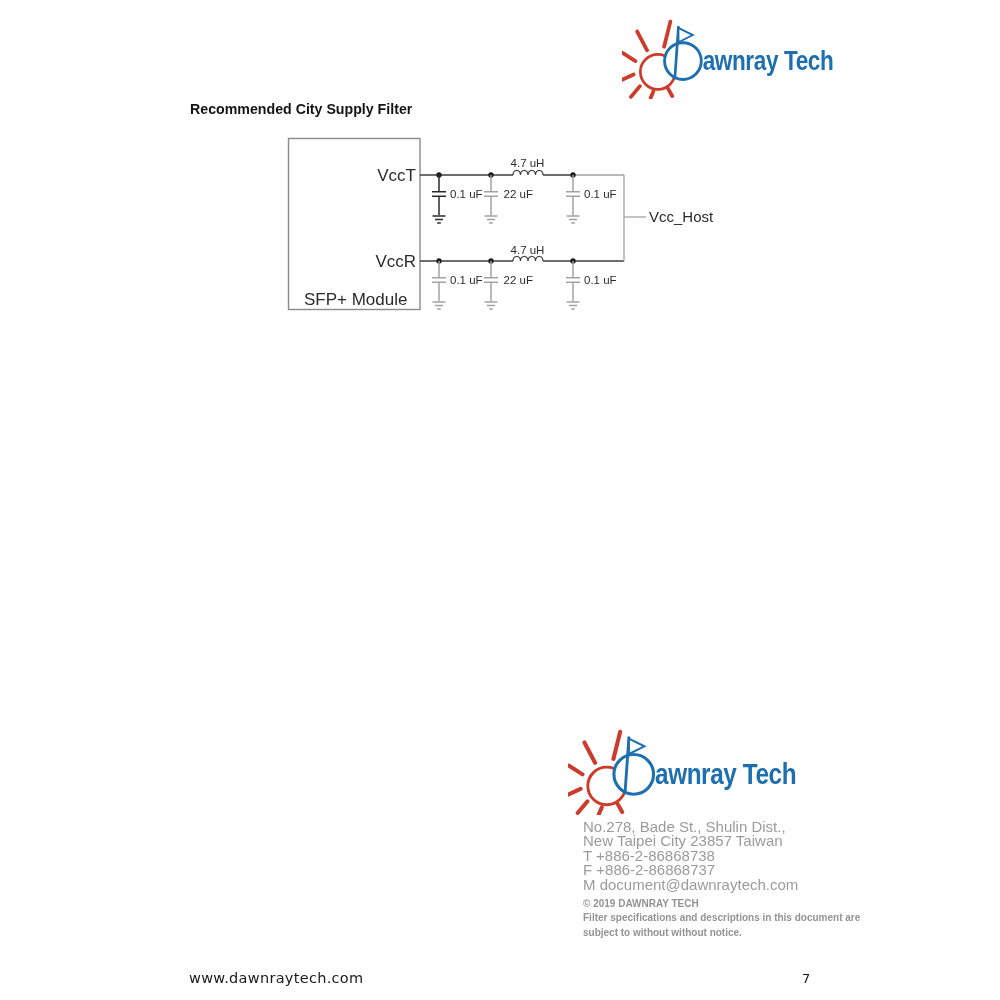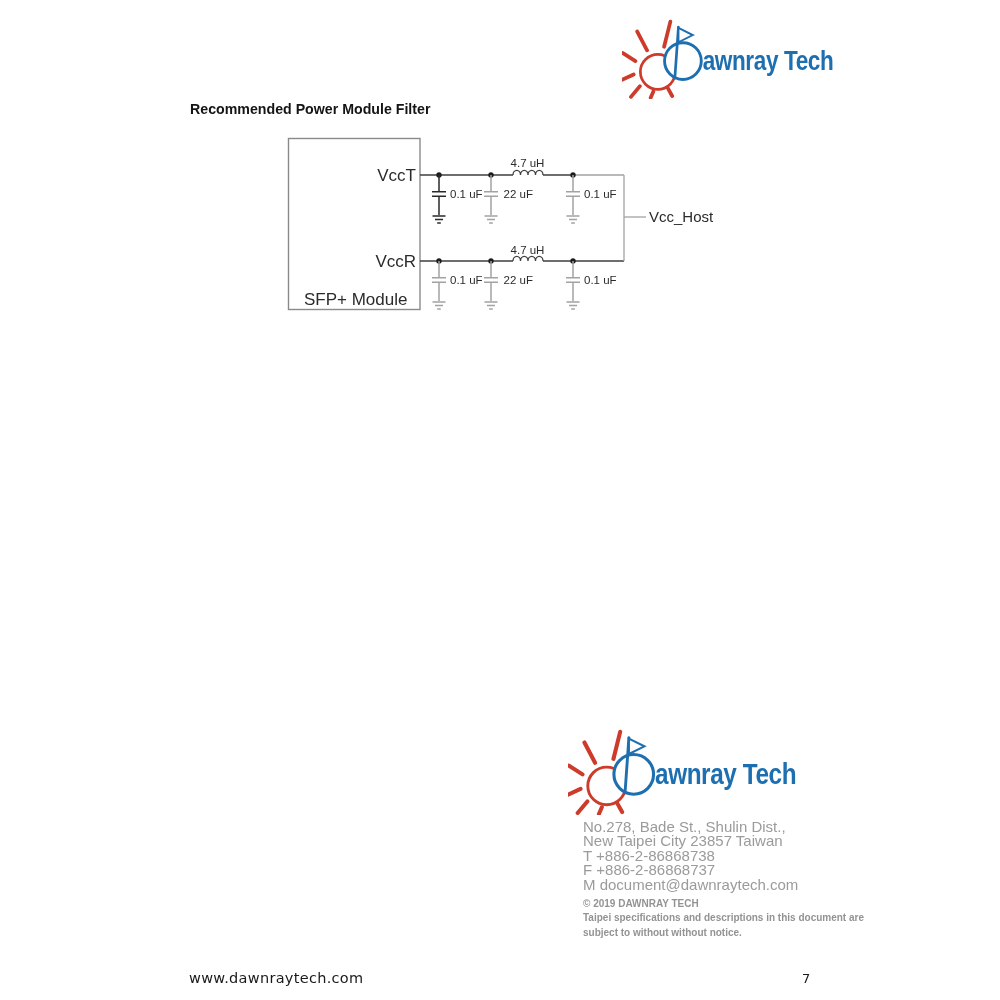--- a/index.html
+++ b/index.html
@@ -61,21 +61,21 @@
     </g>
     <g>
       <circle cx="68" cy="50" r="20.5" fill="#ffffff" stroke="#1d6fb0" stroke-width="3.2"></circle>
       <path d="M63,12 L59,69" stroke="#1d6fb0" stroke-width="3" stroke-linecap="round" fill="none"></path>
       <path d="M63,13 L79,21 L63,29 Z" fill="#ffffff" stroke="#1d6fb0" stroke-width="2.2"></path>
     </g>
     <text class="logo-text" x="90" y="59.5" font-size="30" fill="#1d6fb0" textLength="146" lengthAdjust="spacingAndGlyphs">awnray Tech</text>
   </svg>
 </div>
 
-<div class="abs doc-title">Recommended Power Module Filter</div>
+<div class="abs doc-title">Recommended City Supply Filter</div>
 
 <svg class="abs circuit" viewBox="280 130 440 190">
 
   <rect x="288.5" y="138.5" width="131.5" height="171" fill="#ffffff" stroke="#8a8a8a" stroke-width="1.4"></rect>
 
   <path d="M420,175 H513 M543,175 H573" stroke="#3f3f3f" stroke-width="1.4" fill="none"></path>
   <path d="M573,175 H624" stroke="#a2a2a2" stroke-width="1.3" fill="none"></path>
   <path d="M420,261 H513 M543,261 H624" stroke="#3f3f3f" stroke-width="1.4" fill="none"></path>
   <path d="M624,175 V261" stroke="#a2a2a2" stroke-width="1.3" fill="none"></path>
   <path d="M624,217 H646" stroke="#a2a2a2" stroke-width="1.3" fill="none"></path>
@@ -134,18 +134,18 @@
 <div class="abs contact-block">
   <div class="line">No.278, Bade St., Shulin Dist.,</div>
   <div class="line">New Taipei City 23857 Taiwan</div>
   <div class="line">T +886-2-86868738</div>
   <div class="line">F +886-2-86868737</div>
   <div class="line">M document@dawnraytech.com</div>
 </div>
 
 <div class="abs copyright-block">
   <div class="line">© 2019 DAWNRAY TECH</div>
-  <div class="line">Taipei specifications and descriptions in this document are</div>
+  <div class="line">Filter specifications and descriptions in this document are</div>
   <div class="line">subject to without without notice.</div>
 </div>
 
 <div class="abs site-url">www.dawnraytech.com</div>
 <div class="abs page-num">7</div>
 
 </body></html>

